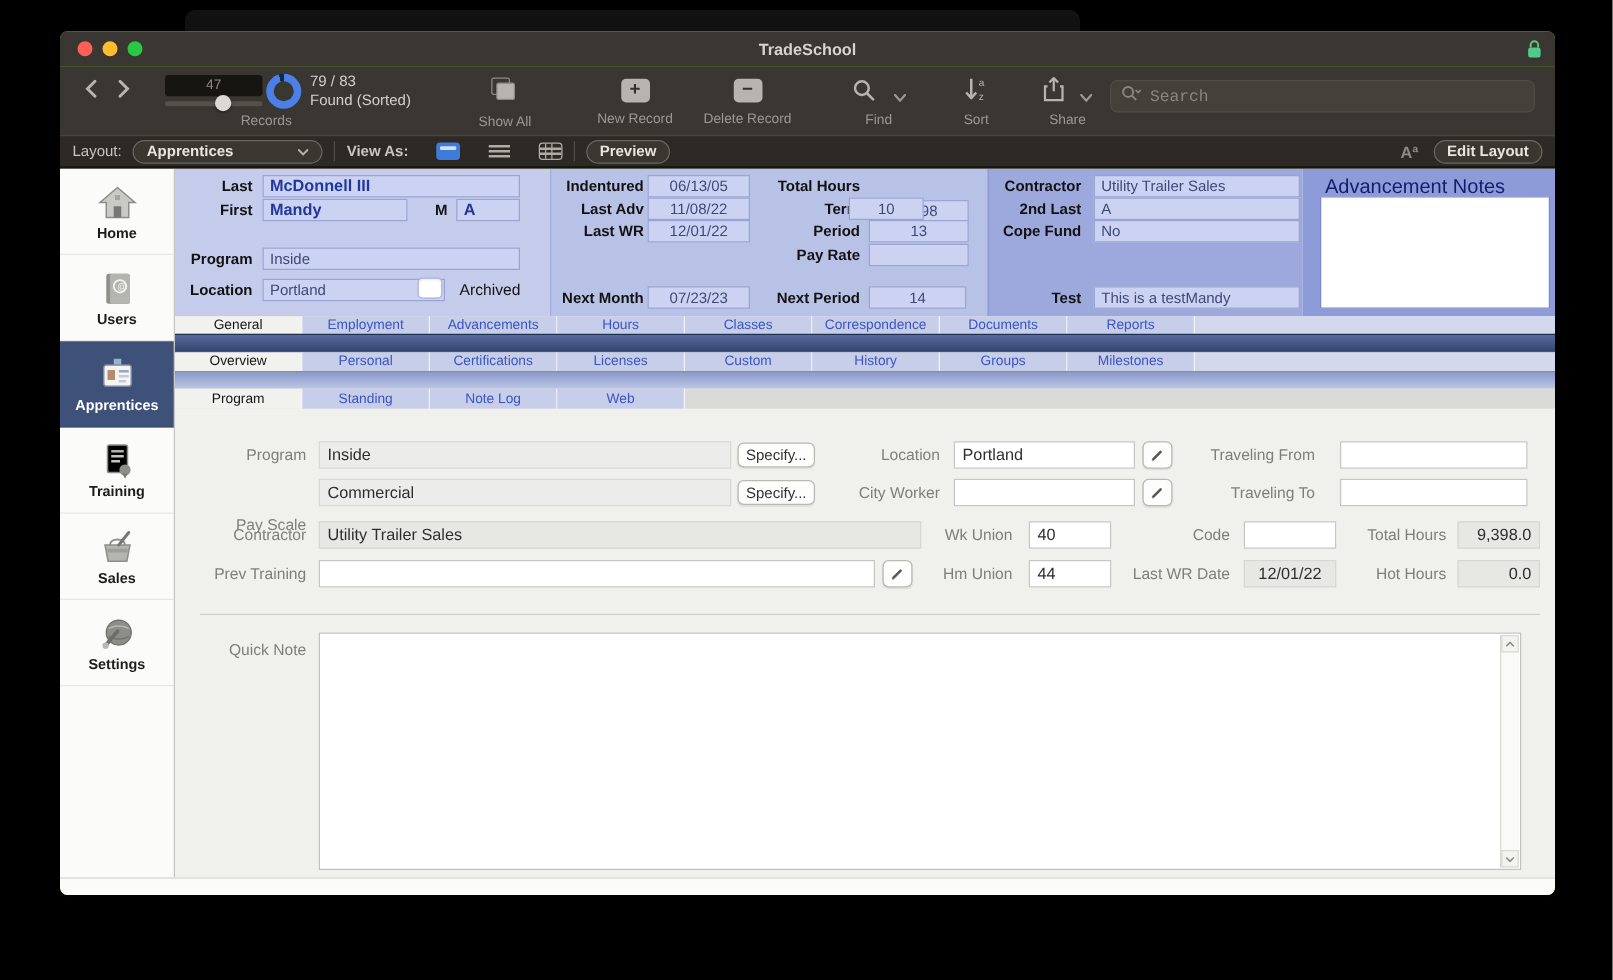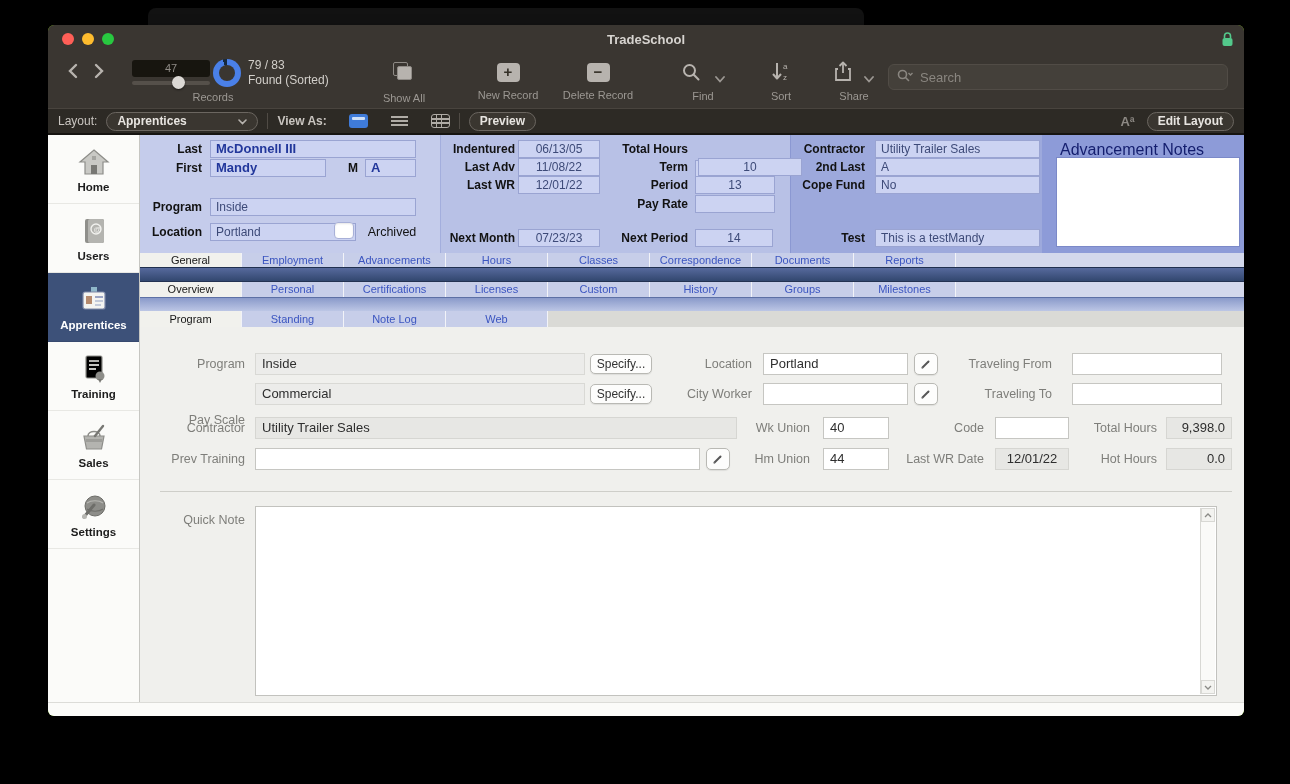--- a/index.html
+++ b/index.html
@@ -34,21 +34,21 @@
     background:conic-gradient(#4a80e8 0deg 343deg, #15293f 343deg 360deg); display:flex; align-items:center; justify-content:center; }
   .found-ring-hole { width:16px; height:16px; border-radius:50%; background:#3a3631; }
   .found-text { position:absolute; left:200px; top:5px; font-size:12px; color:#d2cfca; line-height:15px; }
   .tb-group { position:absolute; top:6px; text-align:center; }
   .icon-sq { width:23px; height:19px; background:#b7b3ae; border-radius:4px; color:#353128; font-weight:bold; font-size:15px; line-height:18px; text-align:center; margin:4px auto 0; }
   .tb-label { margin-top:7px; font-size:11px; color:#9c9893; }
   .stack-icon { position:relative; width:24px; height:24px; margin:2px auto 0; }
   .stack-icon i { position:absolute; border:1.5px solid #8f8b86; background:#b7b3ae; width:15px; height:14px; border-radius:2px; display:block; }
   .chev-sm { display:inline-block; vertical-align:middle; }
   .search-box { position:absolute; right:16px; top:11px; width:340px; height:26px; background:#44403a; border:1px solid #514c46; border-radius:6px; display:flex; align-items:center; padding:0 8px; gap:5px; }
-  .search-box input { background:transparent; border:none; outline:none; color:#cfccc7; font-size:13px; width:100%; font-family:Liberation Sans, sans-serif; }
+  .search-box input { background:transparent; border:none; outline:none; color:#cfccc7; font-size:13px; width:100%; font-family:Liberation Mono, monospace; }
   .search-box input::placeholder { color:#8a8680; }
 
   
   .layoutbar { height:27px; background:#2d2a25; border-top:1px solid #49443e; border-bottom:2px solid #161411; display:flex; align-items:center; padding:0 10px; gap:9px; font-size:12px; color:#c9c5c0; flex:none; }
   .lb-pill { height:19px; border:1px solid #6b6660; border-radius:10px; padding:0 10px; display:flex; align-items:center; gap:8px; color:#e8e5e1; font-weight:bold; font-size:12px; background:#3a3630; }
   .lb-div { width:1px; height:16px; background:#504b45; }
   .viewas { display:flex; align-items:center; gap:22px;justify-content:flex-end; }
   .vi { width:19px; height:14px; border-radius:3px; position:relative; }
   .vi.form-sel { background:#3f7bd9; }
   .vi.form-sel::after { content:""; position:absolute; left:3px; right:3px; top:3px; height:3px; background:#cfe0f8; border-radius:1px; }
@@ -345,21 +345,21 @@
         <div class="hlabel" style="left:295px; top:5px; width:80px;">Indentured</div>
         <div class="hfield center" style="left:378px; top:5px; width:82px;">06/13/05</div>
         <div class="hlabel" style="left:295px; top:23px; width:80px;">Last Adv</div>
         <div class="hfield center" style="left:378px; top:23px; width:82px;">11/08/22</div>
         <div class="hlabel" style="left:295px; top:41px; width:80px;">Last WR</div>
         <div class="hfield center" style="left:378px; top:41px; width:82px;">12/01/22</div>
 
         <div class="hlabel" style="left:460px; top:5px; width:88px;">Total Hours</div>
         <div class="hfield center" style="left:555px; top:5px; width:80px;margin-top:20px;">9,398</div>
         <div class="hlabel" style="left:460px; top:23px; width:88px;">Term</div>
-        <div class="hfield center" style="left:558px; top:23px; width:104px;">10</div>
+        <div class="hfield center" style="left:539px; top:23px; width:60px;">10</div>
         <div class="hlabel" style="left:460px; top:41px; width:88px;">Period</div>
         <div class="hfield center" style="left:555px; top:41px; width:80px;">13</div>
         <div class="hlabel" style="left:460px; top:60px; width:88px;">Pay Rate</div>
         <div class="hfield center" style="left:555px; top:60px; width:80px;"></div>
 
         <div class="hlabel" style="left:295px; top:94px; width:80px;">Next Month</div>
         <div class="hfield center" style="left:378px; top:94px; width:82px;">07/23/23</div>
         <div class="hlabel" style="left:460px; top:94px; width:88px;">Next Period</div>
         <div class="hfield center" style="left:555px; top:94px; width:78px;">14</div>
 

